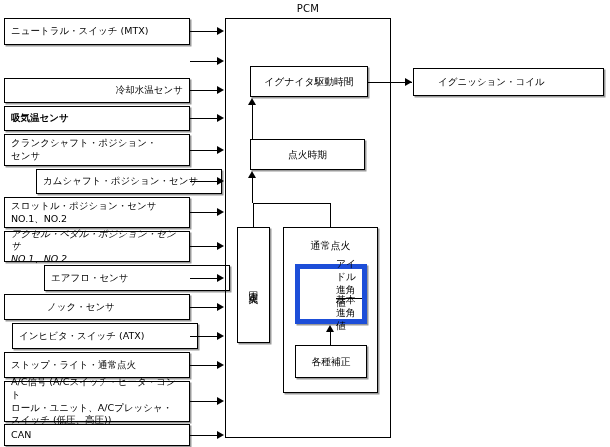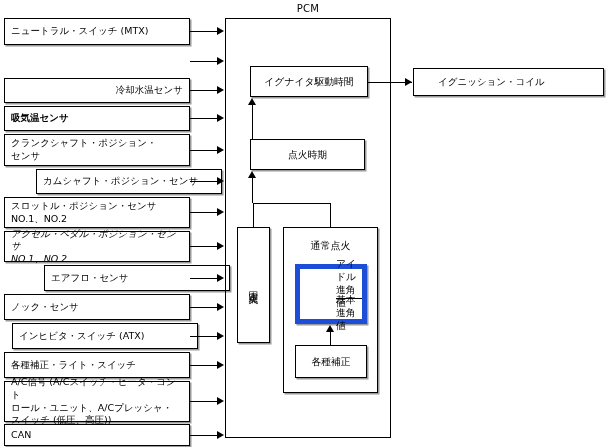--- a/index.html
+++ b/index.html
@@ -163,28 +163,28 @@
     <div class="label">スロットル・ポジション・センサ
 NO.1、NO.2</div>
   </div>
   <div class="box sensor" style="left:4px; top:231px; width:186px; height:31px;font-style:italic;">
     <div class="label">アクセル・ペダル・ポジション・センサ
 NO.1、NO.2</div>
   </div>
   <div class="box sensor" style="left:4px; top:265px; width:186px; height:26px;margin-left:40px;">
     <div class="label">エアフロ・センサ</div>
   </div>
-  <div class="box sensor" style="left:4px; top:294px; width:186px; height:26px;">
+  <div class="box sensor" style="left:4px; top:294px; width:186px; height:26px;padding-left:36px;">
     <div class="label">ノック・センサ</div>
   </div>
   <div class="box sensor" style="left:12px; top:323px; width:186px; height:26px;">
     <div class="label">インヒビタ・スイッチ (ATX)</div>
   </div>
   <div class="box sensor" style="left:4px; top:352px; width:186px; height:26px;">
-    <div class="label">各種補正・ライト・スイッチ</div>
+    <div class="label">ストップ・ライト・通常点火</div>
   </div>
   <div class="box sensor" style="left:4px; top:381px; width:186px; height:41px;">
     <div class="label">A/C信号 (A/Cスイッチ・ヒータ・コント
 ロール・ユニット、A/Cプレッシャ・
 スイッチ (低圧、高圧))</div>
   </div>
   <div class="box sensor" style="left:4px; top:424px; width:186px; height:22px;">
     <div class="label">CAN</div>
   </div>
 

